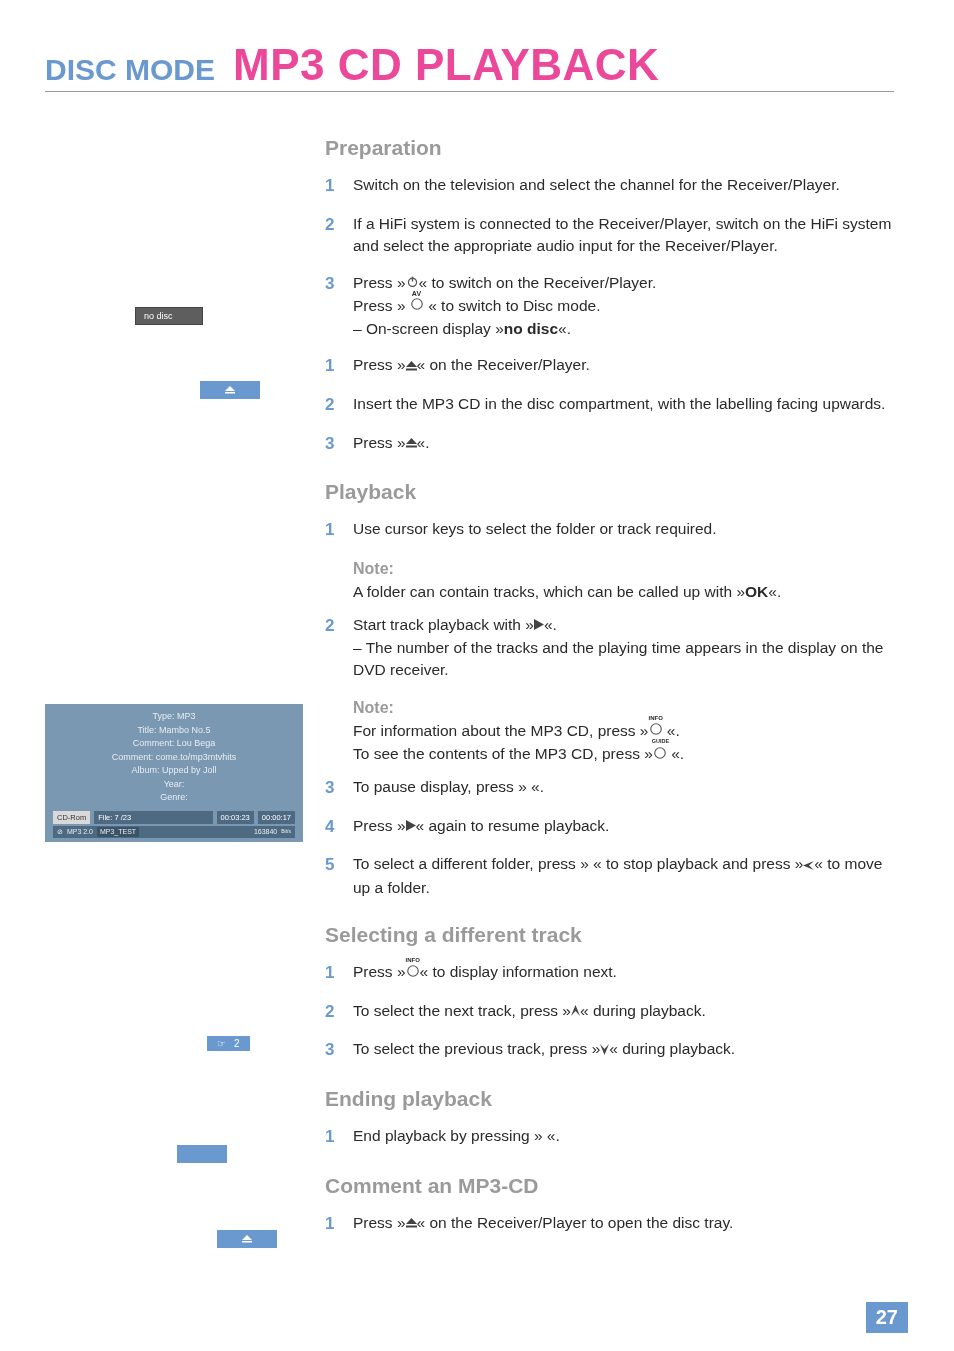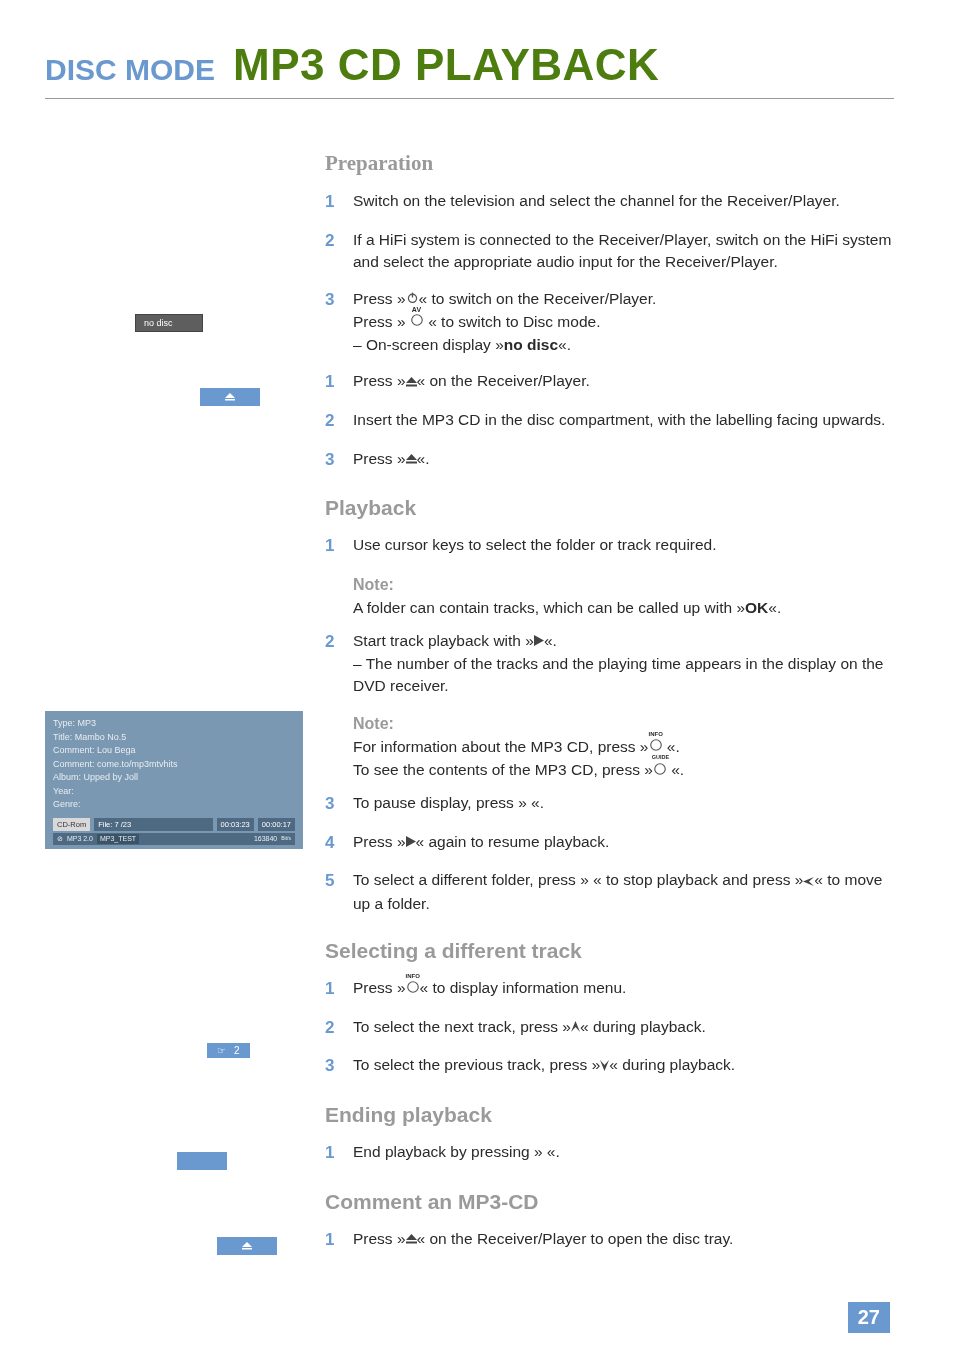--- a/index.html
+++ b/index.html
@@ -10,40 +10,40 @@
     width: 954px;
     height: 1351px;
     position: relative;
     padding: 40px 60px 30px 45px;
   }
   .header-row {
     display: flex;
     align-items: baseline;
     gap: 18px;
     border-bottom: 1px solid #999;
-    padding-bottom: 8px;
+    padding-bottom: 1px;
     margin-bottom: 40px;
     position: relative;
   }
   .header-row::after {
     content: "";
     position: absolute;
     right: 0;
     bottom: -1px;
     width: 530px;
     border-bottom: 1px solid #999;
   }
   .disc-mode {
     color: #6a99cf;
     font-size: 30px;
     font-weight: 600;
     letter-spacing: 0px;
   }
   .main-title {
-    color: #4d7c0f;
+    color: #ec4899;
     font-size: 44px;
     font-weight: 800;
     letter-spacing: 0.5px;
   }
   .layout {
     display: flex;
     gap: 30px;
   }
   .sidebar {
     width: 250px;
@@ -53,21 +53,21 @@
   .content {
     flex: 1;
   }
   h2.sect {
     color: #9a9a9a;
     font-size: 21px;
     font-weight: 700;
     margin-top: 24px;
     margin-bottom: 14px;
   }
-  h2.sect:first-child { margin-top: 12px; font-family: Liberation Serif, serif; }
+  h2.sect:first-child { margin-top: 4px; }
   .step {
     display: flex;
     gap: 14px;
     margin-bottom: 14px;
     font-size: 15.5px;
     line-height: 1.45;
   }
   .step .num {
     color: #6a99cf;
     font-weight: 700;
@@ -122,21 +122,21 @@
   .eject-1 { top: 249px; left: 155px; }
   .mp3-info {
     top: 572px; left: 0;
     width: 258px;
     background: #7a98b1;
     color: #e8edf2;
     font-size: 9px;
     line-height: 1.5;
     padding: 6px 8px 4px;
   }
-  .mp3-info .row { white-space: nowrap; }
+  .mp3-info .row { white-space: nowrap; text-align: center; }
   .mp3-status {
     margin-top: 6px;
     display: flex;
     gap: 4px;
     font-size: 7.5px;
     color: #fff;
   }
   .mp3-status .box {
     background: #4e6a82;
     padding: 1px 4px;
@@ -165,21 +165,21 @@
     padding: 2px 10px;
     display:flex;
     gap:8px;
   }
   .blank-btn-1 { top: 1013px; left: 132px; }
   .generic-btn { width: 50px; }
   .eject-2 { top: 1098px; left: 172px; }
   .page-num {
     position: absolute;
     bottom: 18px;
-    right: 64px;
+    right: 46px;
     background: #6a99cf;
     color: #fff;
     font-weight: 700;
     font-size: 20px;
     padding: 4px 10px;
   }
 </style>
 </head>
 <body>
 
@@ -336,21 +336,21 @@
             </svg></span><span>« to move up a folder.</span>
     </div>
       </div>
 
     <h2 class="sect">Selecting a different track</h2>
     <div class="step">
         <span class="num">1</span>
         <div class="body">
       <span>Press »</span><span class="icon" style="position:relative"><span style="font-size:6px;position:absolute;top:-6px;left:0;font-weight:700">INFO</span><svg width="14" height="14" viewBox="0 0 16 16">
               <circle cx="8" cy="8" r="6" fill="none" stroke="#555" stroke-width="1.3"></circle>
-            </svg></span><span>« to display information menu.</span>
+            </svg></span><span>« to display information next.</span>
     </div>
       </div>
     <div class="step">
         <span class="num">2</span>
         <div class="body">
       <span>To select the next track, press »</span><span class="icon"><svg width="9" height="11">
               <polygon points="4.5,0 9,11 4.5,6 0,11" fill="#444"></polygon>
             </svg></span><span>« during playback.</span>
     </div>
       </div>

